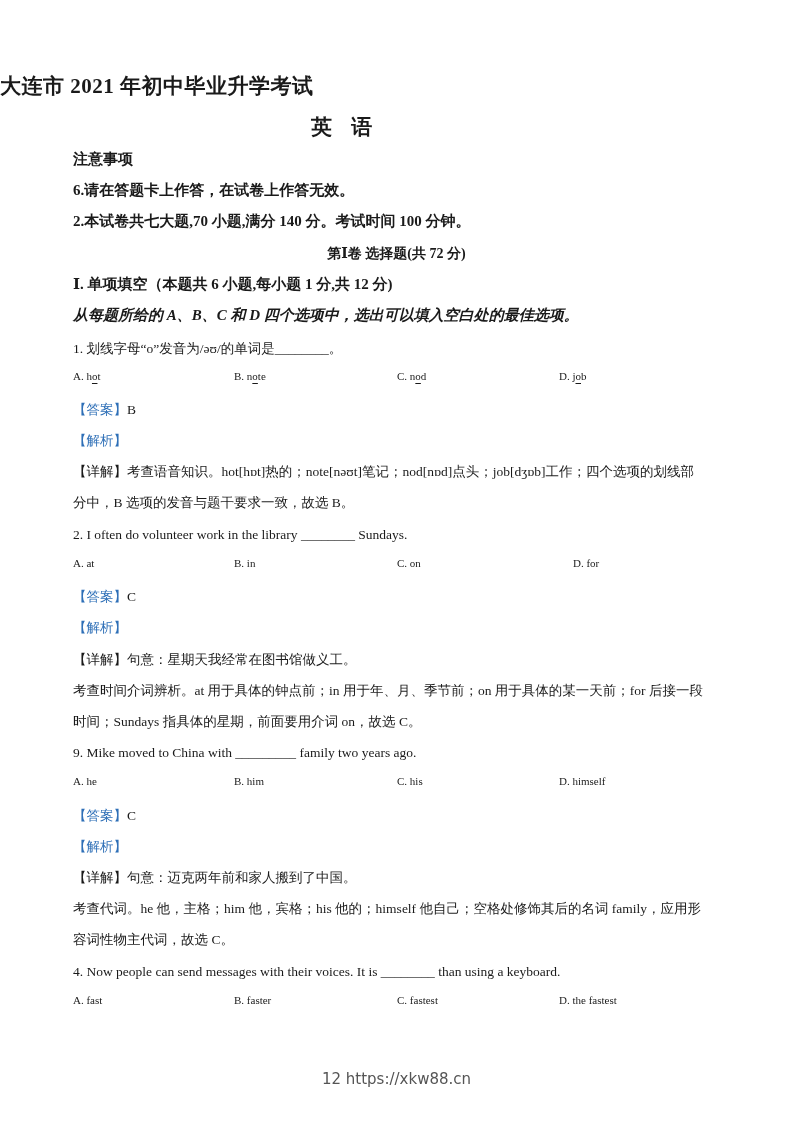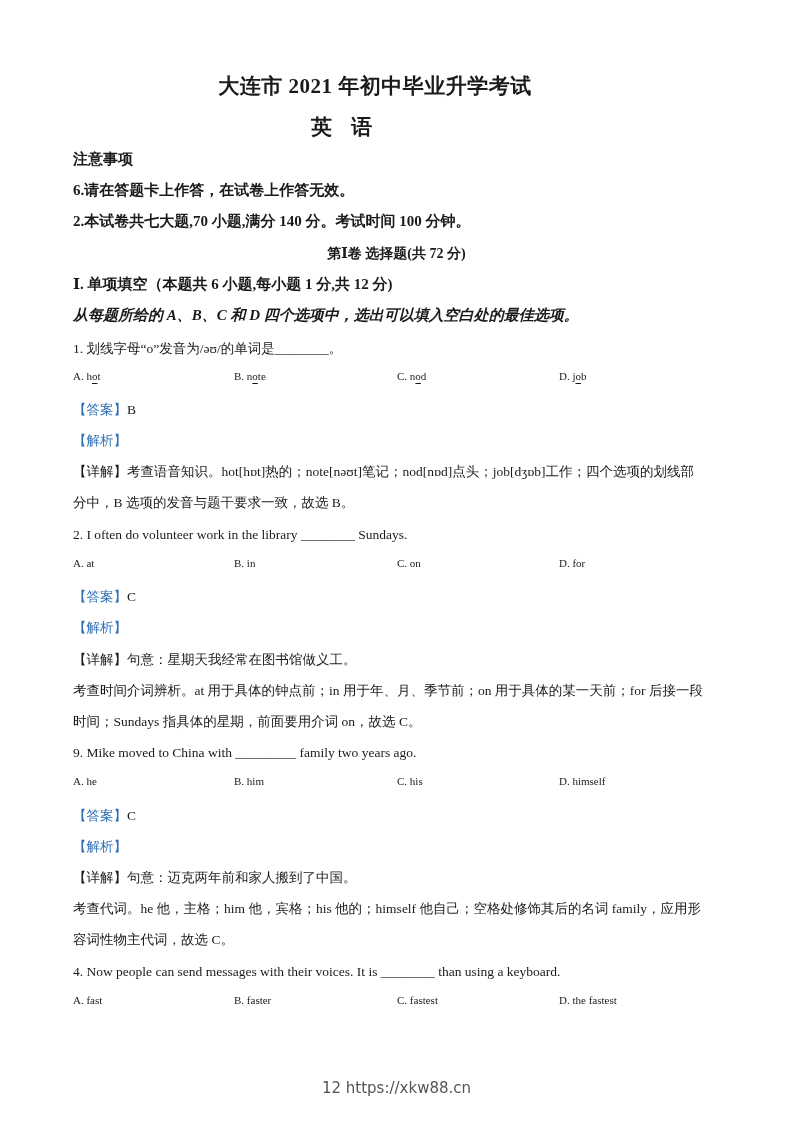--- a/index.html
+++ b/index.html
@@ -1,28 +1,28 @@
 <!DOCTYPE html>
 <html><head>
 <meta charset="utf-8">
 <style>
   html, body { margin:0; padding:0; background:#ffffff; }
   body { width:793px; height:1122px; position:relative; overflow:hidden;
          font-family:"Liberation Serif","DejaVu Serif",serif; color:#1a1a1a; }
   .page { position:absolute; left:0; top:0; width:793px; height:1122px; }
-  .title { position:absolute; left:0; width:750px; text-align:center; font-weight:bold; font-size:21px; top:72px; letter-spacing:0.5px; }
+  .title { position:absolute; left:0; width:750px; font-weight:bold; font-size:21px; top:72px; letter-spacing:0.5px; }
   .subtitle { position:absolute; left:0; width:683px; text-align:center; font-weight:bold; font-size:21px; top:113px; word-spacing:14px; }
   .line { position:absolute; left:73px; font-size:13.5px; white-space:nowrap; }
   .bold { font-weight:bold; font-size:15px; }
   .center { left:0; width:793px; text-align:center; }
   .blue { color:#2e6fb7; }
   .opts { position:absolute; left:73px; font-size:11px; width:680px; height:18px; }
   .opt { position:absolute; top:0; white-space:nowrap; }
   .u { text-decoration:underline; text-underline-offset:3px; }
-  .footer { position:absolute; left:0; width:793px; text-align:center; top:1070px; font-family:"DejaVu Sans",sans-serif; font-size:15px; color:#555;margin-top:9px; }
+  .footer { position:absolute; left:0; width:793px; text-align:center; top:1070px; font-family:"DejaVu Sans",sans-serif; font-size:15px; color:#555; }
 </style>
 </head>
 <body>
 
 <div class="page">
 
   <div class="title">大连市 2021 年初中毕业升学考试</div>
   <div class="subtitle">英  语</div>
 
   <div class="line bold" style="top:150px;">注意事项</div>
@@ -43,21 +43,21 @@
   <div class="line" style="top:401px;"><span class="blue">【答案】</span><span>B</span></div>
   <div class="line blue" style="top:432px;">【解析】</div>
   <div class="line" style="top:463px;"><span>【详解】</span><span>考查语音知识。hot[hɒt]热的；note[nəʊt]笔记；nod[nɒd]点头；job[dʒɒb]工作；四个选项的划线部</span></div>
   <div class="line" style="top:494px;">分中，B 选项的发音与题干要求一致，故选 B。</div>
 
   <div class="line" style="top:527px;">2. I often do volunteer work in the library ________ Sundays.</div>
   <div class="opts" style="top:557px;">
     <span class="opt" style="left:0px;">A. at</span>
     <span class="opt" style="left:161px;">B. in</span>
     <span class="opt" style="left:324px;">C. on</span>
-    <span class="opt" style="left:486px;">D. for</span>
+    <span class="opt" style="left:500px;">D. for</span>
   </div>
   <div class="line" style="top:588px;"><span class="blue">【答案】</span><span>C</span></div>
   <div class="line blue" style="top:619px;">【解析】</div>
   <div class="line" style="top:651px;"><span>【详解】</span><span>句意：星期天我经常在图书馆做义工。</span></div>
   <div class="line" style="top:713px;">时间；Sundays 指具体的星期，前面要用介词 on，故选 C。</div>
   <div class="line" style="top:682px;">考查时间介词辨析。at 用于具体的钟点前；in 用于年、月、季节前；on 用于具体的某一天前；for 后接一段</div>
 
   <div class="line" style="top:745px;">9. Mike moved to China with _________ family two years ago.</div>
   <div class="opts" style="top:775px;">
     <span class="opt" style="left:0px;">A. he</span>

